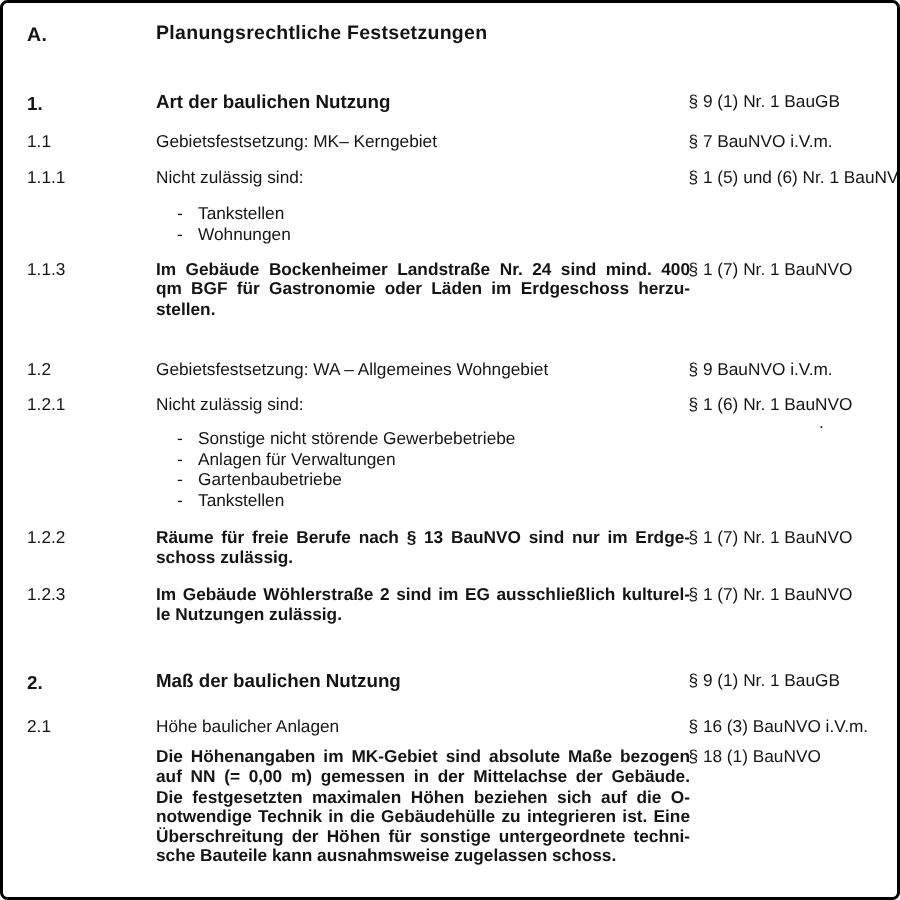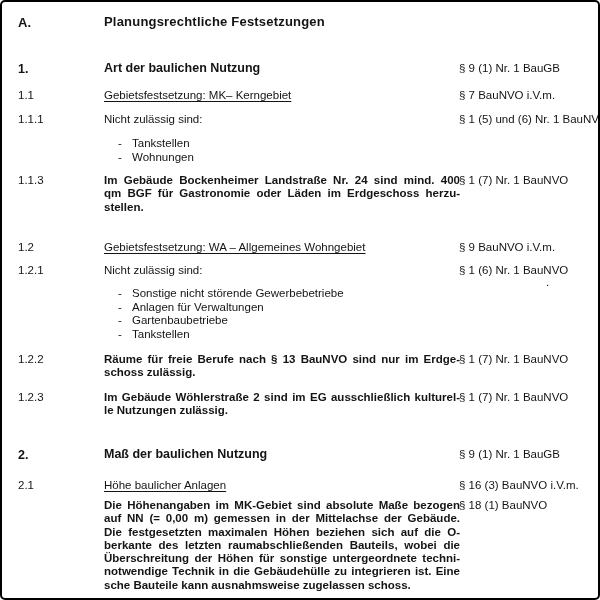--- a/index.html
+++ b/index.html
@@ -20,21 +20,21 @@
   .ref  { position: absolute; left: 425px; top: 0; width: 170px; font-size: 11.5px; white-space: nowrap; margin-left: 32px; }
 
   
   .r0 { top: 13px; }
   .r0 .num, .r0 .txt { font-size: 13px; font-weight: bold; letter-spacing: .2px; white-space: nowrap; }
 
   
   .bold-row .num, .bold-row .txt { font-size: 12.5px; font-weight: bold; white-space: nowrap; }
 
   
-  .uline .txt { text-decoration: underline; text-underline-offset: 2px; text-decoration-thickness: 1px; white-space: nowrap; }
+  .uline .txt { text-underline-offset: 2px; text-decoration-thickness: 1px; white-space: nowrap; }
 
   .r1  { top: 60px; }
   .r2  { top: 87px; }
   .r3  { top: 111px; }
   .r4  { top: 135px; }
   .r5  { top: 172px; }
   .r6  { top: 239px; }
   .r7  { top: 262px; }
   .r8  { top: 285px; }
   .r9  { top: 351px; }
@@ -147,23 +147,22 @@
     <span class="num">2.1</span>
     <span class="txt">Höhe baulicher Anlagen</span>
     <span class="ref">§ 16 (3) BauNVO i.V.m.</span>
   </div>
 
   <div class="row r13">
     <div class="txt">
         <div class="ln">Die Höhenangaben im MK-Gebiet sind absolute Maße bezogen</div>
         <div class="ln">auf NN (= 0,00 m) gemessen in der Mittelachse der Gebäude.</div>
         <div class="ln">Die festgesetzten maximalen Höhen beziehen sich auf die O-</div>
-        <div class="ln">berkante des letzten raumabschließenden Bauteils, wobei die</div>
+        <div class="ln">notwendige Technik in die Gebäudehülle zu integrieren ist. Eine</div>
         <div class="ln">Überschreitung der Höhen für sonstige untergeordnete techni-</div>
-        <div class="ln">notwendige Technik in die Gebäudehülle zu integrieren ist. Eine</div>
         <div class="ln last">sche Bauteile kann ausnahmsweise zugelassen schoss.</div>
       </div>
     <span class="ref">§ 18 (1) BauNVO</span>
   </div>
 
   <span class="stray-dot">.</span>
 
 </div>
 
 </body></html>

